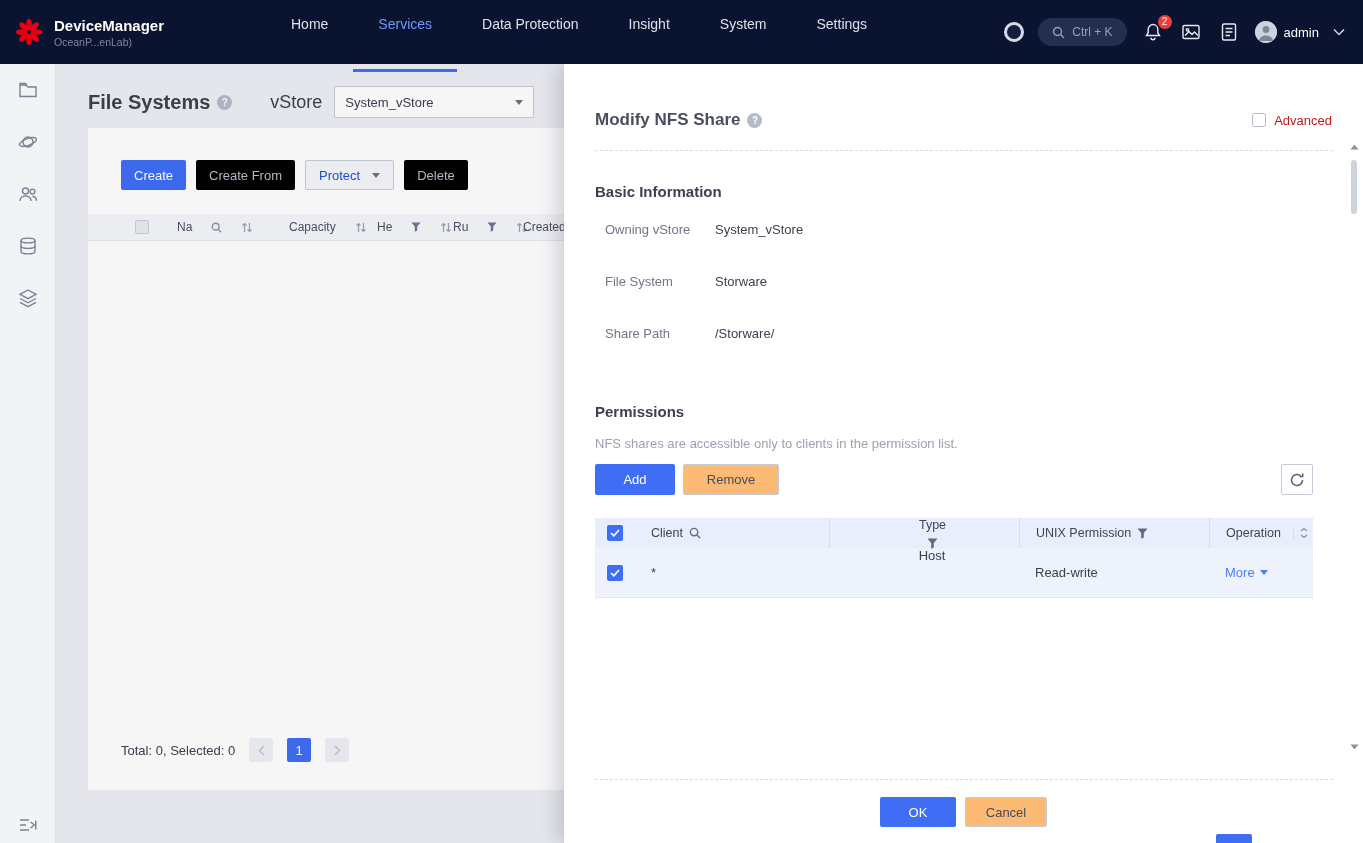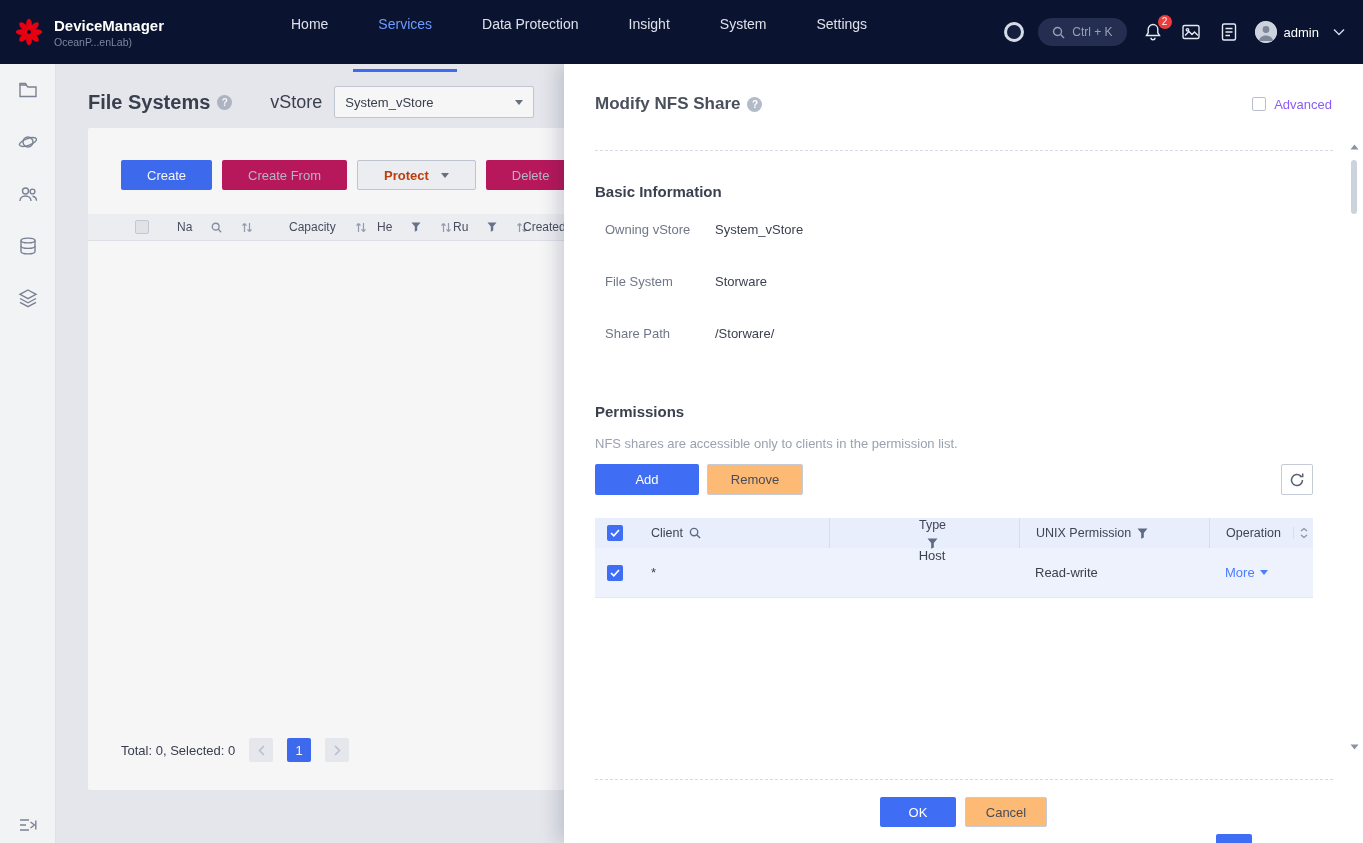--- a/index.html
+++ b/index.html
@@ -34,24 +34,24 @@
   .main { position:absolute; left:56px; top:64px; right:0; bottom:0; background:#edeff3; }
   .page-head { display:flex; align-items:center; padding:22px 0 0 32px; }
   .page-title { font-size:20px; font-weight:bold; color:#3c4150; }
   .help { width:15px; height:15px; border-radius:50%; background:#b3bac8; color:#fff; font-size:10px; font-weight:bold; display:flex; align-items:center; justify-content:center; margin-left:7px; flex:0 0 auto; }
   .vstore-label { margin-left:38px; font-size:18px; color:#3c4150; }
   .select { margin-left:12px; width:200px; height:32px; background:#fff; border:1px solid #c5cbd7; border-radius:2px; display:flex; align-items:center; justify-content:space-between; padding:0 10px; font-size:13px; color:#3c4150; cursor:pointer; }
   .caret-down { width:0; height:0; border-left:4px solid transparent; border-right:4px solid transparent; border-top:5px solid #6b7280; }
 
   .card { position:absolute; left:32px; top:64px; width:1200px; bottom:53px; background:#ffffff; border-radius:2px; }
   .toolbar { display:flex; gap:10px; padding:32px 0 0 33px; }
-  .btn { height:30px; border-radius:2px; font-size:13px; display:inline-flex; align-items:center; justify-content:center; padding:0 26px; border:none; cursor:pointer; font-family:inherit; white-space:nowrap; }
+  .btn { height:30px; border-radius:2px; font-size:13px; display:inline-flex; align-items:center; justify-content:center; padding:0 13px; border:none; cursor:pointer; font-family:inherit; white-space:nowrap; }
   .btn-primary { background:#3f6ef5; color:#fff; }
-  .btn-disabled { background:#be185d; color:#b9bfcb; cursor:default; }
-  .btn-dropdown { background:#f5f6f9; border:1px solid #c5cbd7; color:#c2410c; gap:12px;font-weight:bold; }
+  .btn-disabled { background:#000000; color:#b9bfcb; cursor:default; }
+  .btn-dropdown { background:#f5f6f9; border:1px solid #c5cbd7; color:#1d4ed8; gap:12px; }
   .btn-outline { background:#fdba74; border:1px solid #c5cbd7; color:#464c5a; }
 
   .grid-head { margin-top:24px; height:27px; background:#f5f6f9; border-bottom:1px solid #e5e8ee; display:flex; align-items:center; font-size:12px; color:#4a5060; padding-left:47px; }
   .cb-gray { width:14px; height:14px; background:#e9ebf0; border:1px solid #c9cfdb; border-radius:2px; flex:0 0 auto; }
   .gcol { display:flex; align-items:center; gap:19px; }
   .gcol-name { width:112px; margin-left:28px; }
   .gcol-capacity { width:88px; }
   .gcol-he { width:76px;align-items:center; }
   .gcol-ru { width:70px; }
   .gcol-created { flex:1; }
@@ -59,23 +59,23 @@
   .card-foot { position:absolute; left:33px; bottom:28px; display:flex; align-items:center; font-size:13px; color:#3c4150;margin-top:28px; }
   .page-btn { width:24px; height:24px; border-radius:2px; display:flex; align-items:center; justify-content:center; cursor:pointer; }
   .page-nav { background:#eef0f4; }
   .page-current { background:#3f6ef5; color:#fff; font-size:13px; }
   .foot-gap { width:14px; }
 
   .dim { position:absolute; left:0; top:64px; width:564px; bottom:0; background:rgba(13,22,48,0.04); pointer-events:none; z-index:8; }
 
   
   .panel { position:absolute; left:564px; top:64px; width:799px; bottom:0; background:#fff; box-shadow:-6px 0 18px rgba(20,30,60,.18); z-index:20; }
-  .panel-head { position:absolute; top:30px; left:31px; right:31px; display:flex; align-items:center;justify-content:space-between; }
+  .panel-head { position:absolute; top:46px; left:31px; right:31px; display:flex; align-items:center;justify-content:space-between; }
   .panel-title { font-size:17px; font-weight:bold; color:#4a4f5c; }
-  .advanced { margin-left:auto; display:flex; align-items:center; gap:8px; font-size:13px; color:#8b5cf6; cursor:pointer; }
+  .advanced { margin-left:auto; display:flex; align-items:center; gap:8px; font-size:13px; color:#b91c1c; cursor:pointer; }
   .cb-empty { width:14px; height:14px; border:1px solid #b9bfcc; border-radius:2px; background:#fff; }
   .dash { position:absolute; left:31px; right:30px; border-top:1px dashed #d6dae3; }
   .dash1 { top:86px; } .dash2 { top:715px; }
   .sec-heading { position:absolute; left:31px; font-size:15px; font-weight:bold; color:#3c4150; line-height:20px; }
   .sec-basic { top:118px; } .sec-perm { top:338px; }
   .field { position:absolute; left:41px; display:flex; font-size:13px; line-height:20px; }
   .f0 { top:156px; } .f1 { top:208px; } .f2 { top:260px; }
   .field-label { width:110px; color:#6f7787; }
   .field-value { color:#3c4150; }
   .hint { position:absolute; top:372px; left:31px; font-size:13px; color:#9aa2b0; line-height:16px; }
@@ -379,21 +379,21 @@
     </div>
     <div class="field f2">
       <span class="field-label">Share Path</span>
       <span class="field-value">/Storware/</span>
     </div>
 
     <div class="sec-heading sec-perm">Permissions</div>
     <div class="hint">NFS shares are accessible only to clients in the permission list.</div>
 
     <div class="perm-actions">
-      <button class="btn btn-primary btn-sm" style="width:104px">Add</button>
+      <button class="btn btn-primary btn-sm" style="width:80px">Add</button>
       <button class="btn btn-outline btn-sm" style="width:96px">Remove</button>
     </div>
     <div class="refresh-btn">
       <span>
         <svg width="16" height="16" viewBox="0 0 16 16" fill="none" stroke="#565e70" stroke-width="1.5">
           <path d="M13.5 8 a5.5 5.5 0 1 1 -1.7 -3.95"></path>
           <polyline points="13.7,1.5 13.7,4.4 10.8,4.4"></polyline>
         </svg>
       </span>
     </div>

